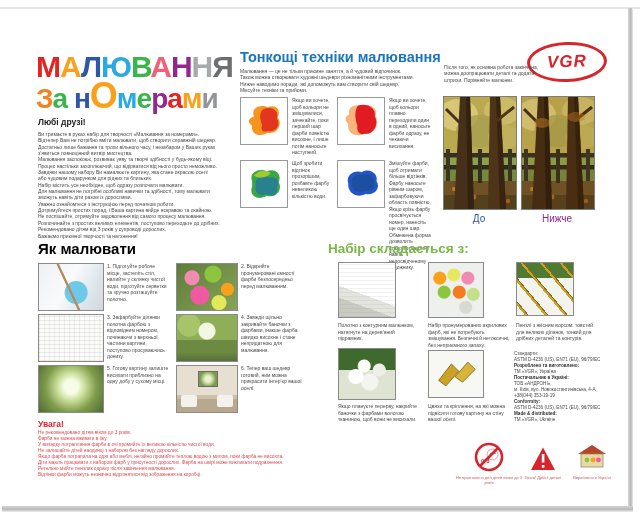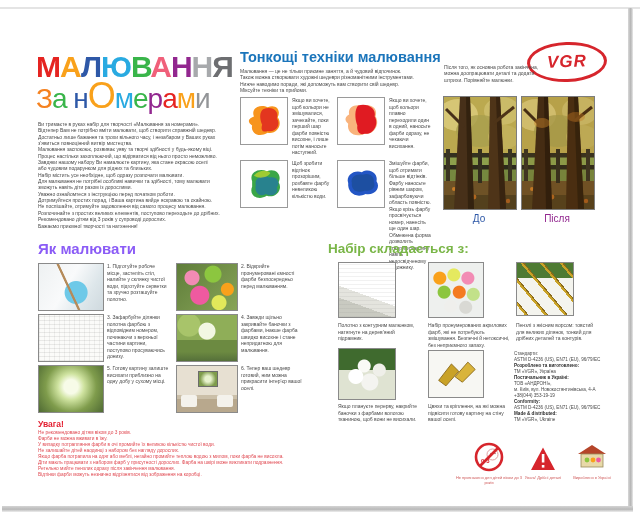--- a/index.html
+++ b/index.html
@@ -7,25 +7,25 @@
          font-family:"Liberation Sans",sans-serif;color:#3f3f3f;}
   .abs{position:absolute;}
   .tiny{font-size:5px;line-height:1.27;color:#4a4a4a;white-space:pre-line;margin:0;}
   .tipcap{font-size:5px;line-height:1.3;color:#4a4a4a;margin:0;}
   
   .edge-top{left:0;top:7px;width:640px;height:2px;background:#e4e4e4;}
   .edge-right{left:628px;top:8px;width:5px;height:499px;background:linear-gradient(90deg,#d8d8d8,#b5b5b5 55%,#e9e9e9);}
   .edge-bottom{left:2px;top:506px;width:631px;height:6px;background:linear-gradient(180deg,#d4d4d4,#b9b9b9 55%,#eeeeee);}
   
   .t1{font-size:30px;font-weight:bold;letter-spacing:-1px;line-height:1;}
-  .t2{font-size:28px;font-weight:normal;letter-spacing:-1px;line-height:1;margin-top:3px;}
+  .t2{font-size:28px;font-weight:bold;letter-spacing:-1px;line-height:1;margin-top:3px;}
   .t2 .big-letter{font-size:36px;line-height:0;}
   h2,h3{margin:0;}
   .h-blue{font-size:14.5px;font-weight:bold;color:#1b75bb;}
-  .h-orange{font-size:15px;font-weight:bold;color:#8b5cf6;}
+  .h-orange{font-size:15px;font-weight:bold;color:#000000;}
   .h-green{font-size:13.5px;font-weight:bold;color:#7ab648;}
   .h-intro{font-size:8.5px;font-weight:bold;color:#222;}
   .h-warn{font-size:8.5px;font-weight:bold;color:#e31e30;}
   .warnbody{font-size:4.8px;line-height:1.25;color:#e04a52;white-space:pre-line;margin:0;}
   
   .swatch{border:1px solid #9a9a9a;background:#fff;width:46px;height:46px;display:flex;align-items:center;justify-content:center;}
   .swatch svg{width:42px;height:42px;}
   
   .treeframe{border:1px solid #7d7d7d;width:72px;height:112px;overflow:hidden;background:#bba94f;}
   .treeframe svg{display:block;width:72px;height:112px;}
@@ -102,20 +102,21 @@
   <header class="abs" style="left:36px;top:52px;">
     <div class="t1"><span style="color: rgb(229, 36, 33);">М</span><span style="color: rgb(249, 161, 27);">А</span><span style="color: rgb(46, 88, 167);">Л</span><span style="color: rgb(41, 170, 225);">Ю</span><span style="color: rgb(57, 181, 74);">В</span><span style="color: rgb(240, 96, 122);">А</span><span style="color: rgb(146, 39, 143);">Н</span><span style="color: rgb(167, 169, 172);">Н</span><span style="color: rgb(109, 110, 113);">Я</span></div>
     <div class="t2"><span style="color: rgb(245, 130, 32);">З</span><span style="color: rgb(57, 181, 74);">а</span><span> </span><span style="color: rgb(46, 88, 167);">н</span><span class="big-letter" style="color: rgb(249, 161, 27);">О</span><span style="color: rgb(41, 170, 225);">м</span><span style="color: rgb(57, 181, 74);">е</span><span style="color: rgb(146, 39, 143);">р</span><span style="color: rgb(229, 36, 33);">а</span><span style="color: rgb(249, 161, 27);">м</span><span style="color: rgb(147, 149, 152);">и</span></div>
   </header>
 
   <div class="abs vgr" style="left:527px;top:42px;">
     <span>VGR</span>
   </div>
 
   <section class="abs" style="left:38px;top:117px;width:200px;">
+    <h3 class="h-intro">Любі друзі!</h3>
     <p class="tiny" style="margin-top:4px;">Ви тримаєте в руках набір для творчості «Малювання за номерами».
 Відтепер Вам не потрібно вміти малювати, щоб створити справжній шедевр.
 Достатньо лише бажання та трохи вільного часу, і незабаром у Ваших руках
 з'явиться повноцінний витвір мистецтва.
 Малювання заспокоює, розвиває уяву та творчі здібності у будь-якому віці.
 Процес настільки захоплюючий, що відірватися від нього просто неможливо.
 Завдяки нашому набору Ви намалюєте картину, яка стане окрасою оселі
 або чудовим подарунком для рідних та близьких.
 Набір містить усе необхідне, щоб одразу розпочати малювати.
 Для малювання не потрібні особливі навички та здібності, тому малювати
@@ -227,21 +228,21 @@
         <path d="M52,0 L56,0 L62,112 L56,112 Z" fill="#30200c"></path>
         <path d="M20,30 L2,12" stroke="#3f2a14" stroke-width="3" fill="none"></path>
         <path d="M50,26 L70,10" stroke="#452c12" stroke-width="3" fill="none"></path>
         <ellipse cx="20" cy="26" rx="8" ry="5" fill="#d08a2c" opacity="0.45"></ellipse>
         <ellipse cx="54" cy="20" rx="9" ry="5" fill="#c97b22" opacity="0.4"></ellipse>
         <rect width="72" height="112" fill="#8a4a10" opacity="0.08"></rect>
       </svg>
     </div>
 
     <div class="abs balabel lab-blue" style="left:443px;top:213px;">До</div>
-    <div class="abs balabel lab-purple" style="left:521px;top:213px;">Після</div>
+    <div class="abs balabel lab-purple" style="left:521px;top:213px;">Нижче</div>
   </section>
 
   <section>
     <h2 class="abs h-orange" style="left:38px;top:240px;">Як малювати</h2>
 
     <div class="abs ph ph1" style="left:38px;top:263px;width:64px;height:46px;"></div>
     <p class="abs tipcap" style="left:107px;top:263px;width:62px;">1. Підготуйте робоче місце, застеліть стіл, налийте у склянку чистої води, підготуйте серветки та зручно розташуйте полотно.</p>
     <div class="abs ph ph2" style="left:176px;top:263px;width:60px;height:46px;"></div>
     <p class="abs tipcap" style="left:241px;top:263px;width:64px;">2. Відкрийте пронумеровані ємності фарби безпосередньо перед малюванням.</p>
 

